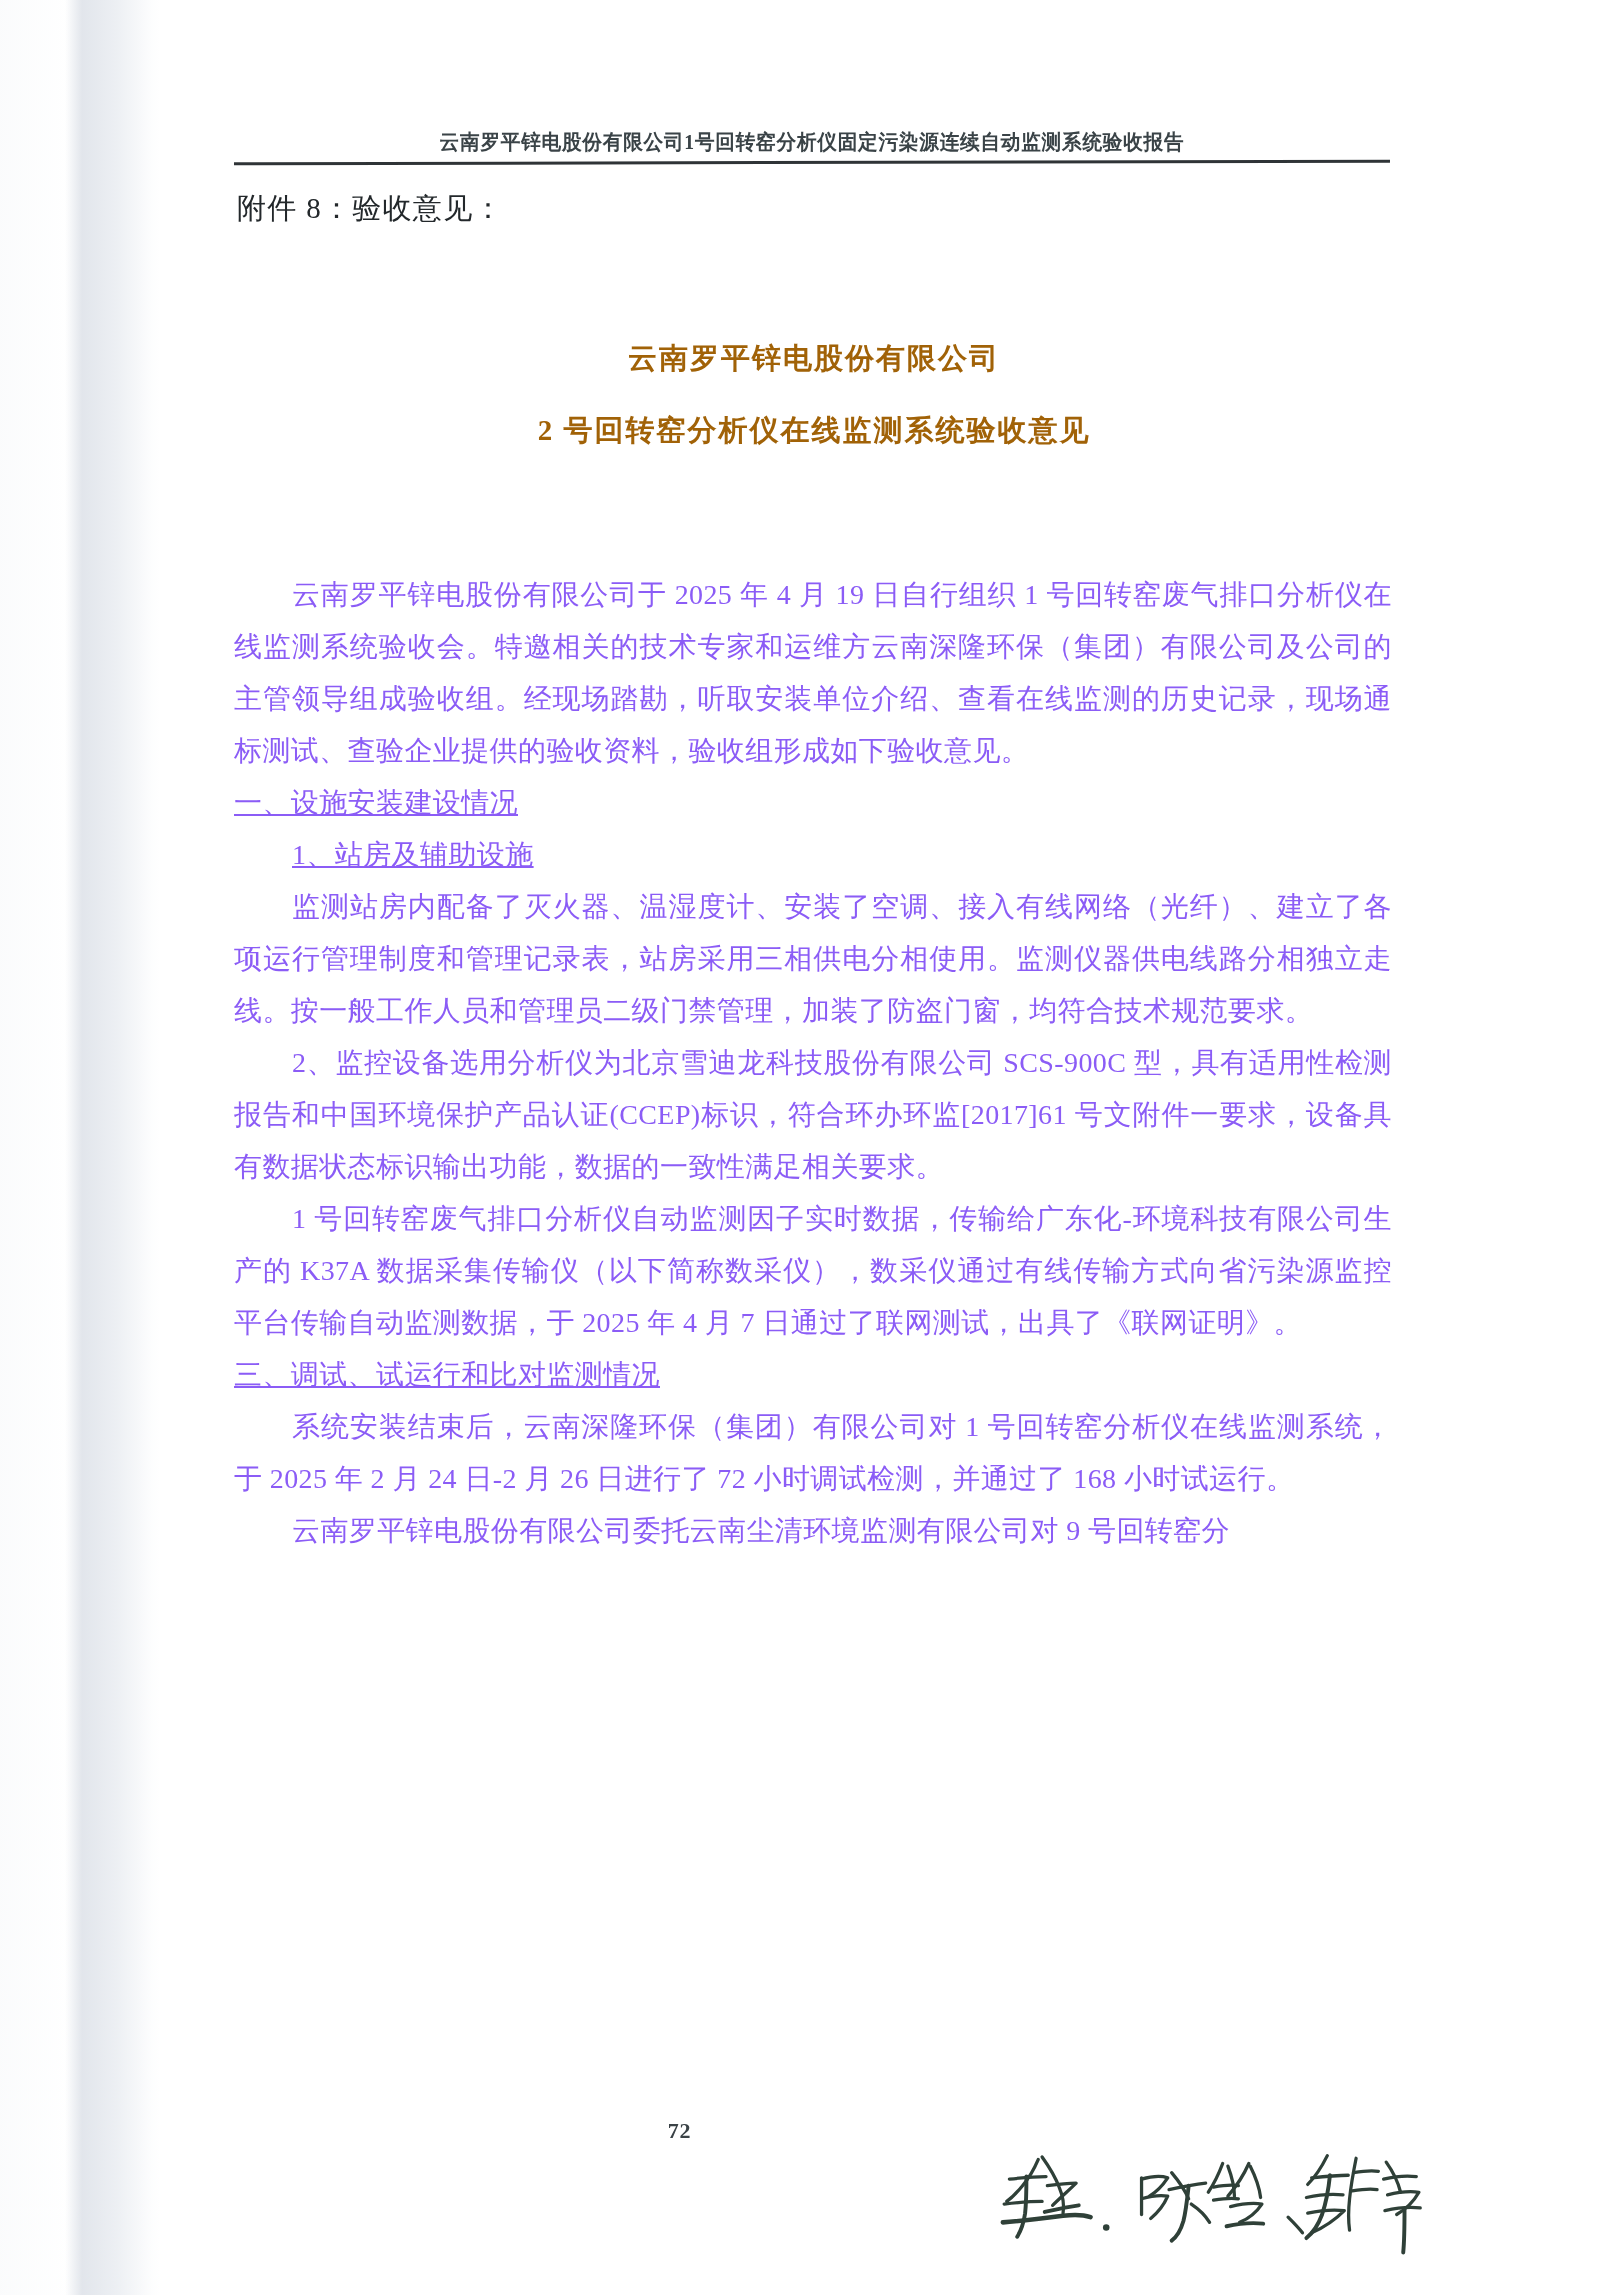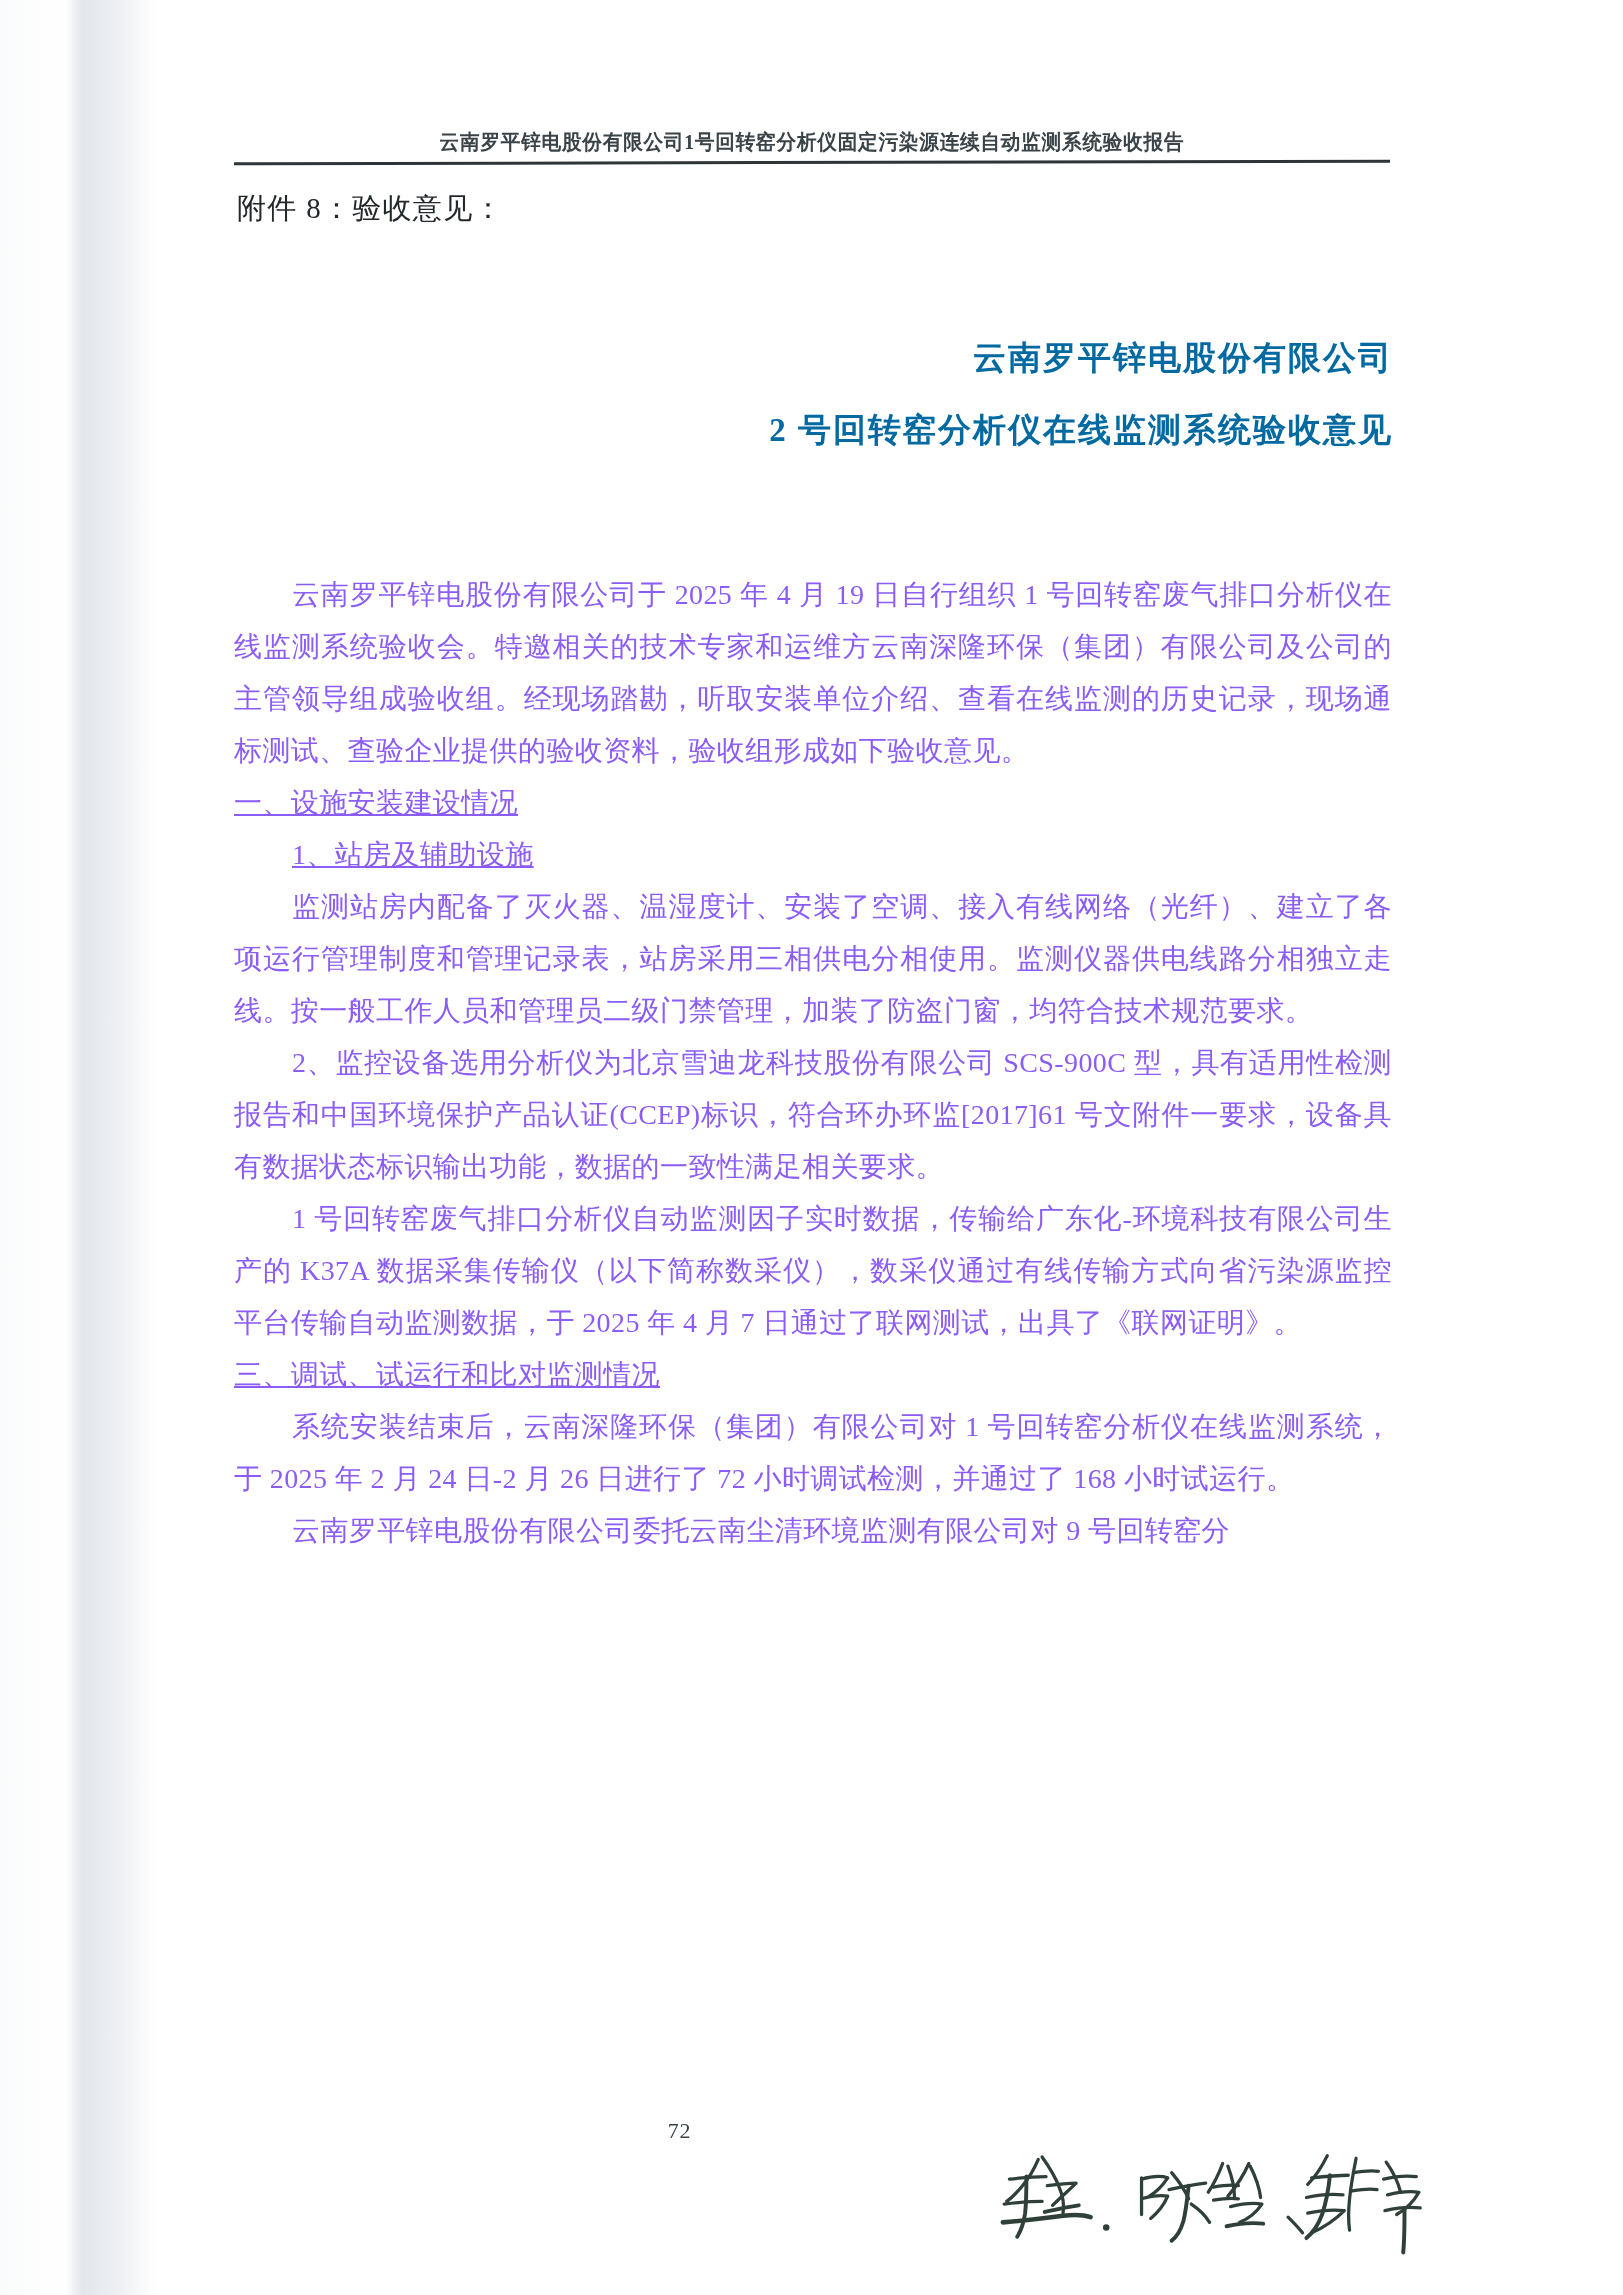--- a/index.html
+++ b/index.html
@@ -83,27 +83,26 @@
 
   
   .doc-title {
     position: absolute;
     left: 235px;
     top: 327px;
     width: 1158px;
     text-align: center;
   }
   .doc-title .t-line {
-    font-size: 33px;
+    font-size: 29px;
     line-height: 63px;
     font-weight: bold;
-    color: #0369a1;
+    color: #a16207;
     letter-spacing: 2px;
     font-family: "Liberation Serif", "DejaVu Serif", serif;
-    text-align: right;
   }
   .doc-title .t-line.t2 {
     margin-top: 9.2px;
   }
 
   
   .body-block {
     position: absolute;
     left: 234px;
     top: 569px;
@@ -133,20 +132,21 @@
   
   .page-number {
     position: absolute;
     left: 0;
     top: 2118px;
     width: 1359px;
     text-align: center;
     font-size: 22px;
     color: #3a4246;
     letter-spacing: 0.7px;
+    font-weight: bold;
   }
 
   
   .signatures {
     position: absolute;
     left: 961px;
     top: 2149px;
     width: 471px;
     height: 131px;
   }

